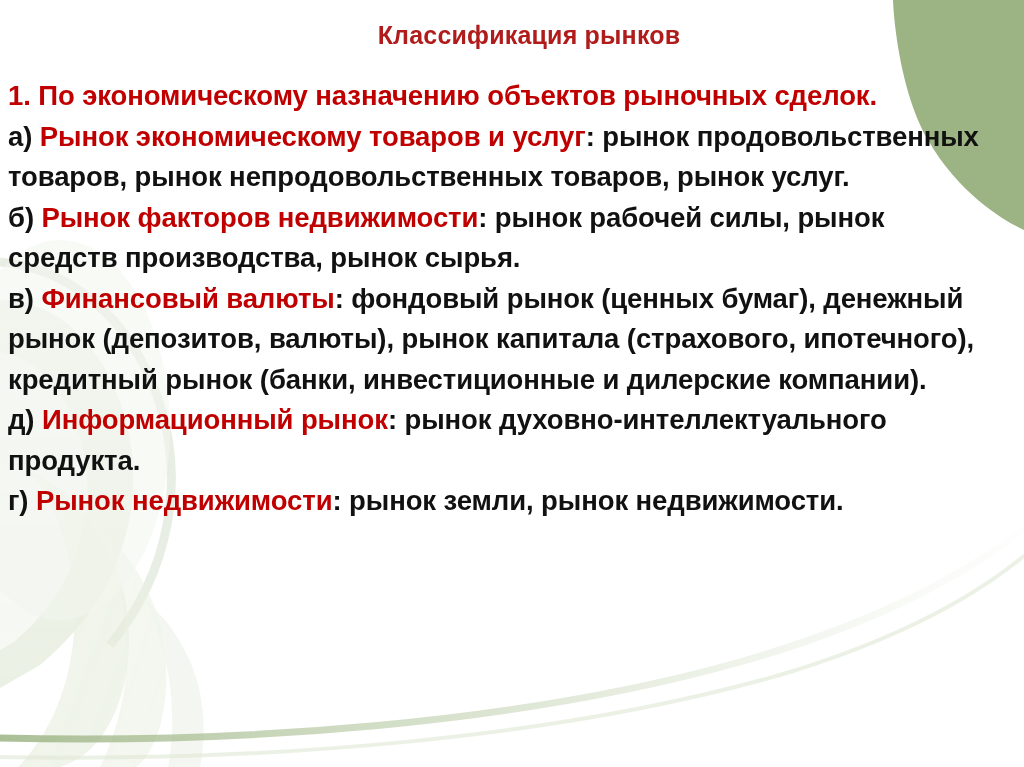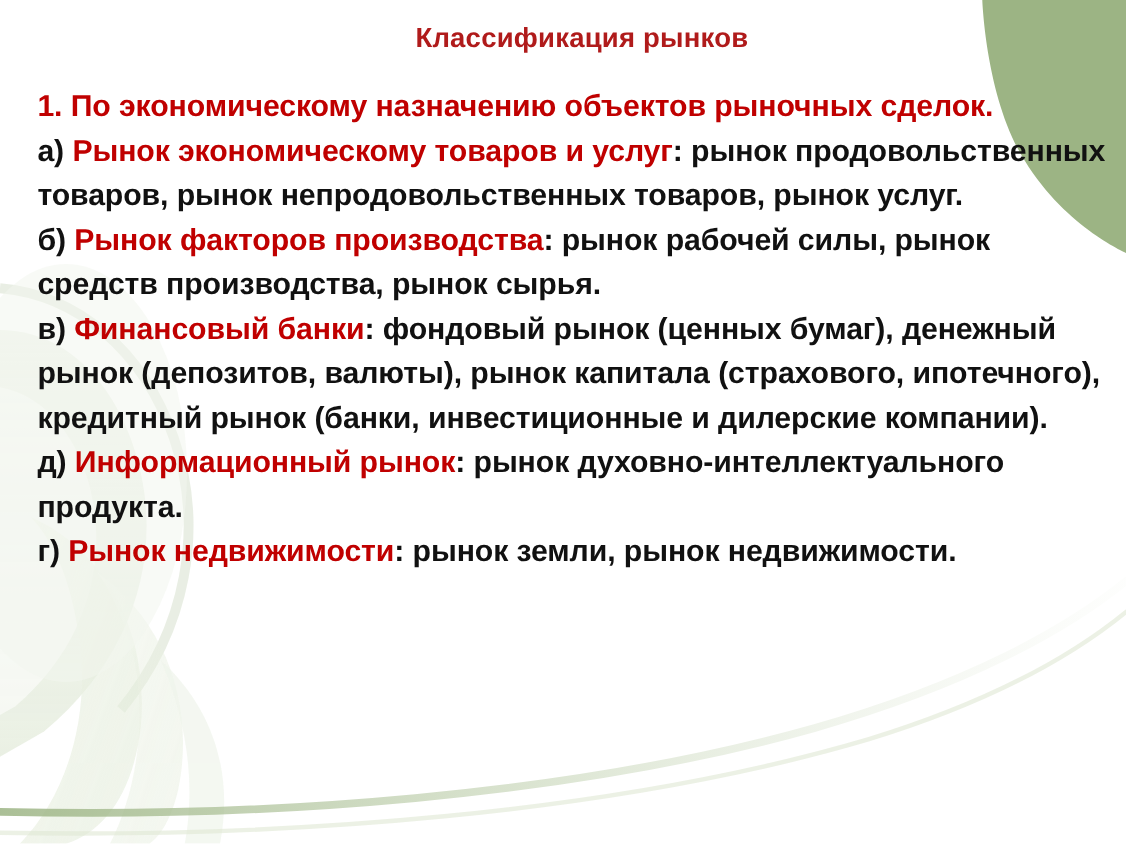--- a/index.html
+++ b/index.html
@@ -44,21 +44,21 @@
     font-size: 25px;
     font-weight: bold;
     letter-spacing: 0.2px;
     line-height: 1.1;
     padding-left: 24px;
   }
 
   .body-block {
     position: absolute;
     top: 76px;
-    left: 34px;
+    left: 8px;
     width: 972px;
     font-size: 27.5px;
     font-weight: bold;
     line-height: 40.5px;
     color: #111111;
     letter-spacing: -0.1px;
   }
 
   .para {
     margin: 0;
@@ -121,25 +121,25 @@
 
       <p class="para">
         <span class="red">1. По экономическому назначению объектов рыночных сделок.</span>
       </p>
 
       <p class="para">
         <span class="black">а) </span><span class="red">Рынок экономическому товаров и услуг</span><span class="black">: рынок продовольственных товаров, рынок непродовольственных товаров, рынок услуг.</span>
       </p>
 
       <p class="para">
-        <span class="black">б) </span><span class="red">Рынок факторов производства</span><span class="black">: рынок рабочей силы, рынок средств производства, рынок сырья.</span>
+        <span class="black">б) </span><span class="red">Рынок факторов недвижимости</span><span class="black">: рынок рабочей силы, рынок средств производства, рынок сырья.</span>
       </p>
 
       <p class="para">
-        <span class="black">в) </span><span class="red">Финансовый банки</span><span class="black">: фондовый рынок (ценных бумаг), денежный рынок (депозитов, валюты), рынок капитала (страхового, ипотечного), кредитный рынок (банки, инвестиционные и дилерские компании).</span>
+        <span class="black">в) </span><span class="red">Финансовый валюты</span><span class="black">: фондовый рынок (ценных бумаг), денежный рынок (депозитов, валюты), рынок капитала (страхового, ипотечного), кредитный рынок (банки, инвестиционные и дилерские компании).</span>
       </p>
 
       <p class="para">
         <span class="black">д) </span><span class="red">Информационный рынок</span><span class="black">: рынок духовно-интеллектуального продукта.</span>
       </p>
 
       <p class="para">
         <span class="black">г) </span><span class="red">Рынок недвижимости</span><span class="black">: рынок земли, рынок недвижимости.</span>
       </p>
 

